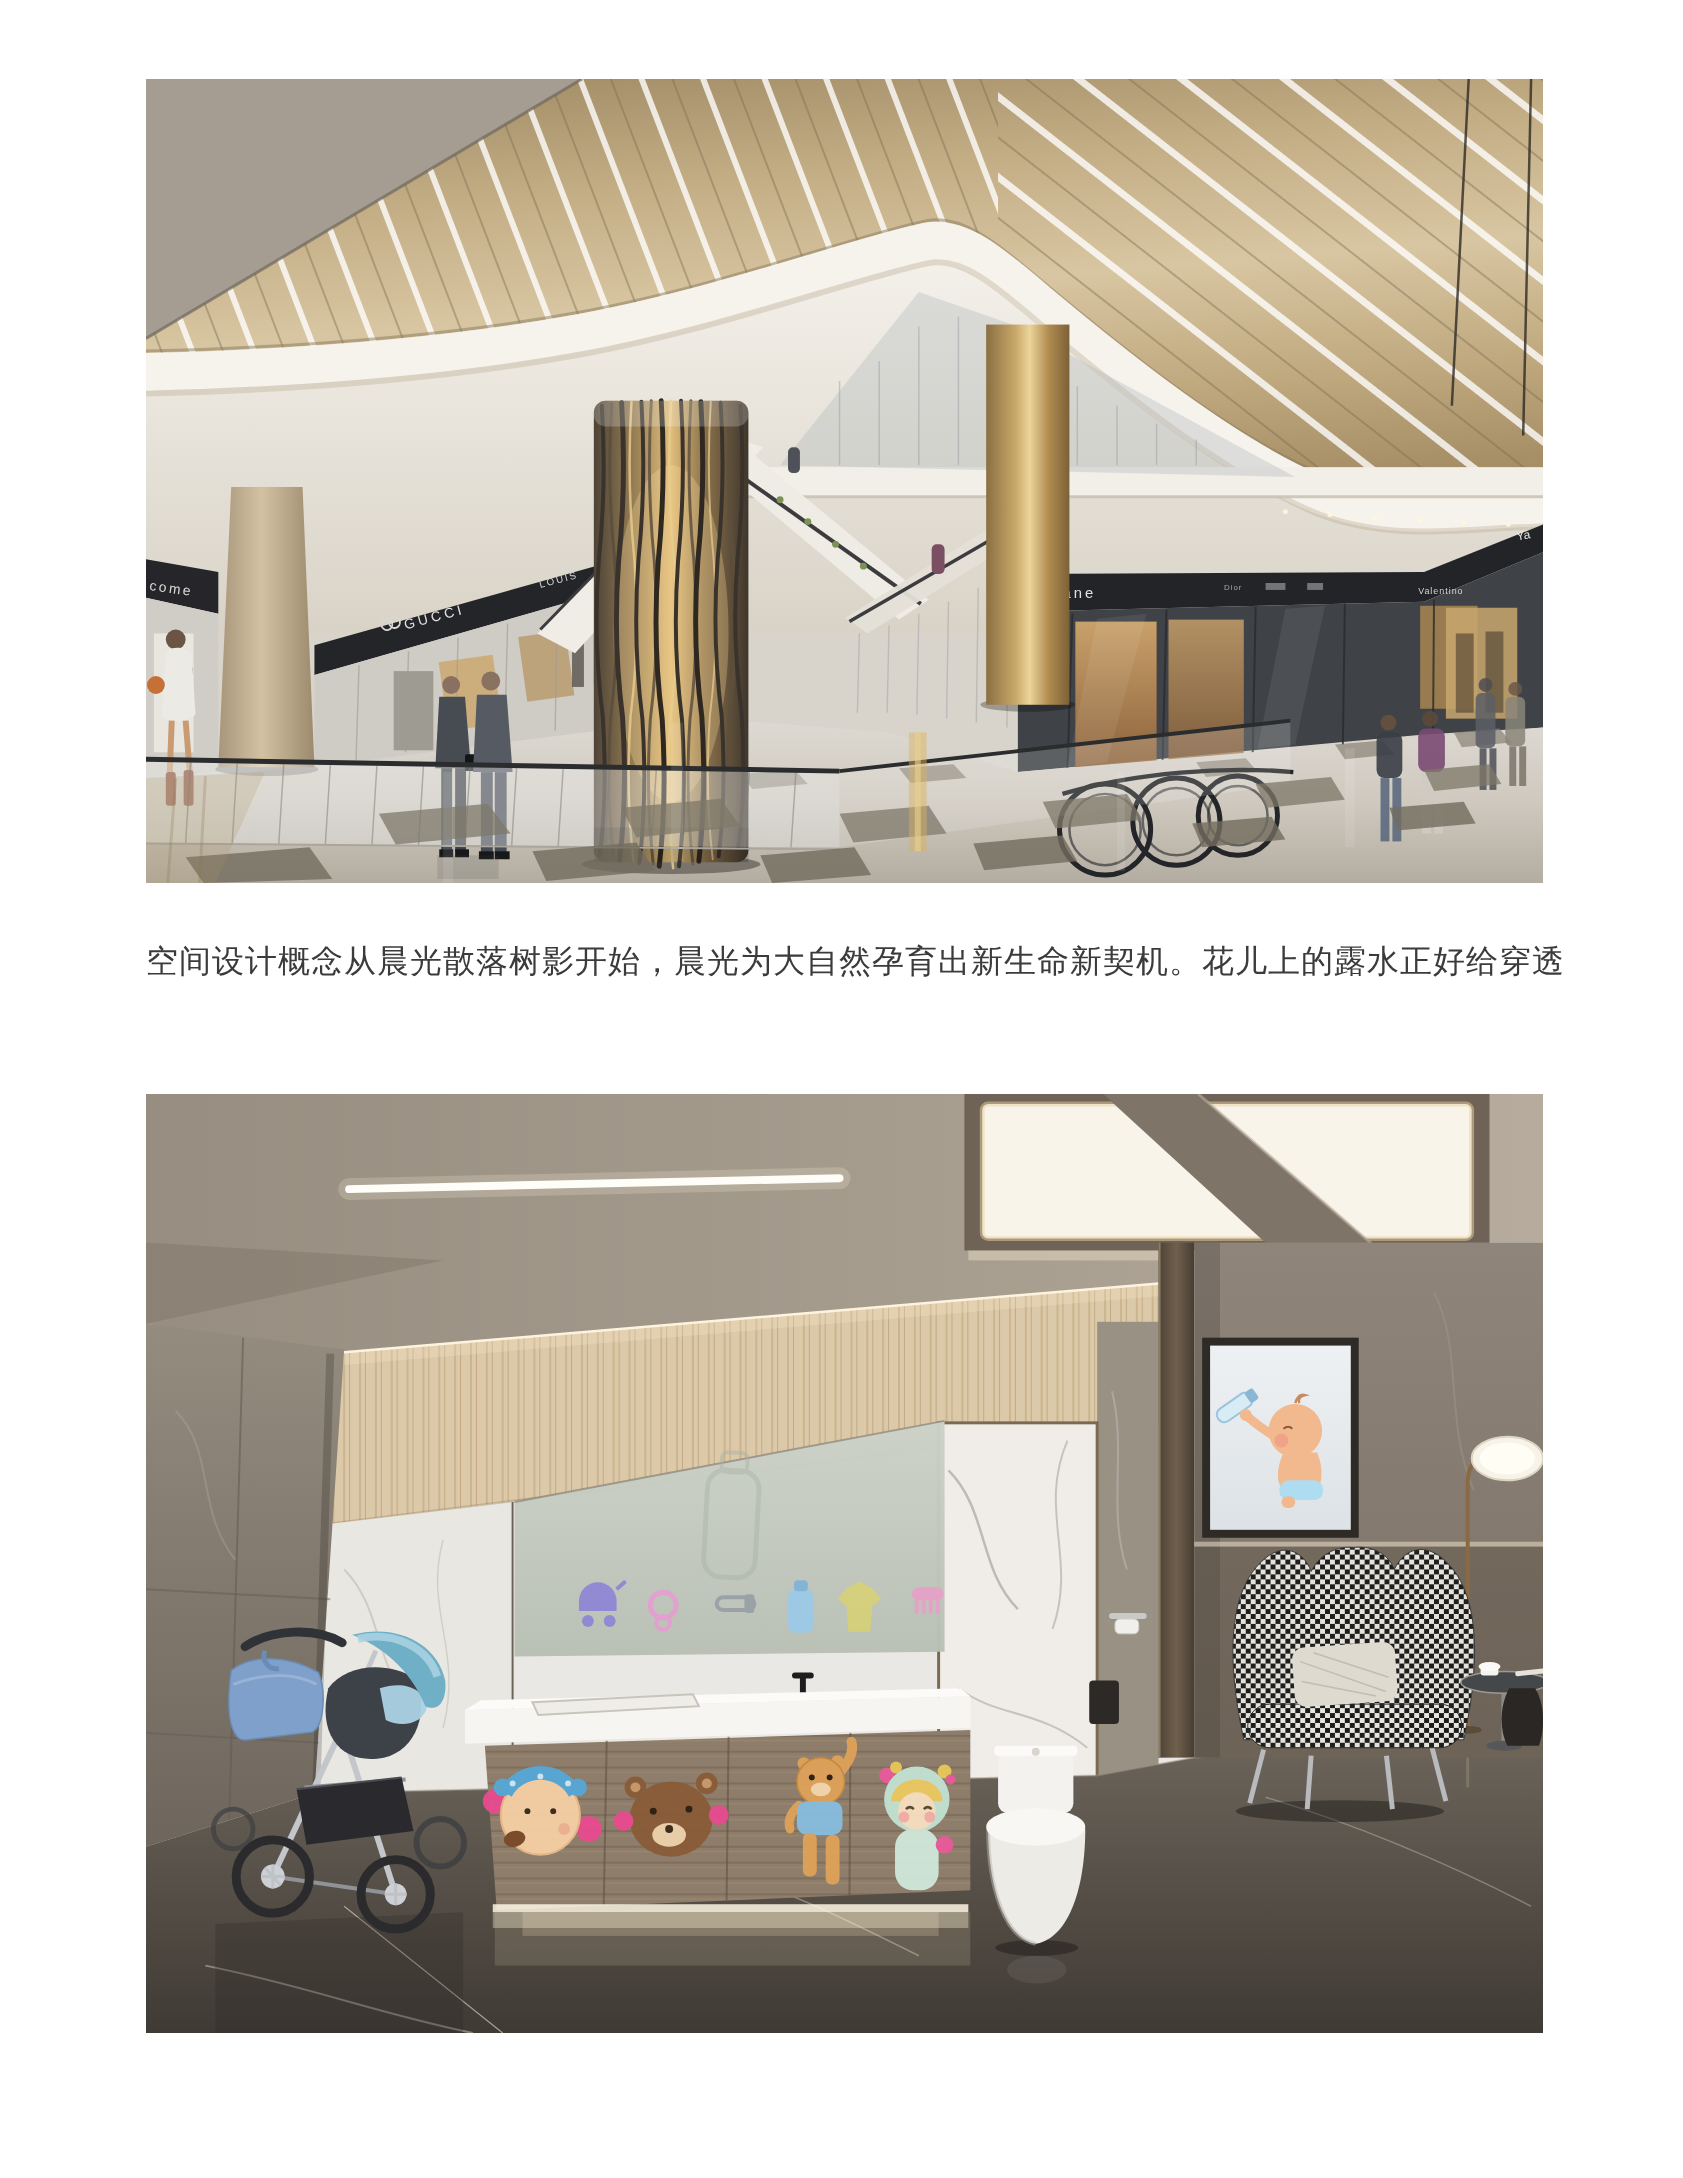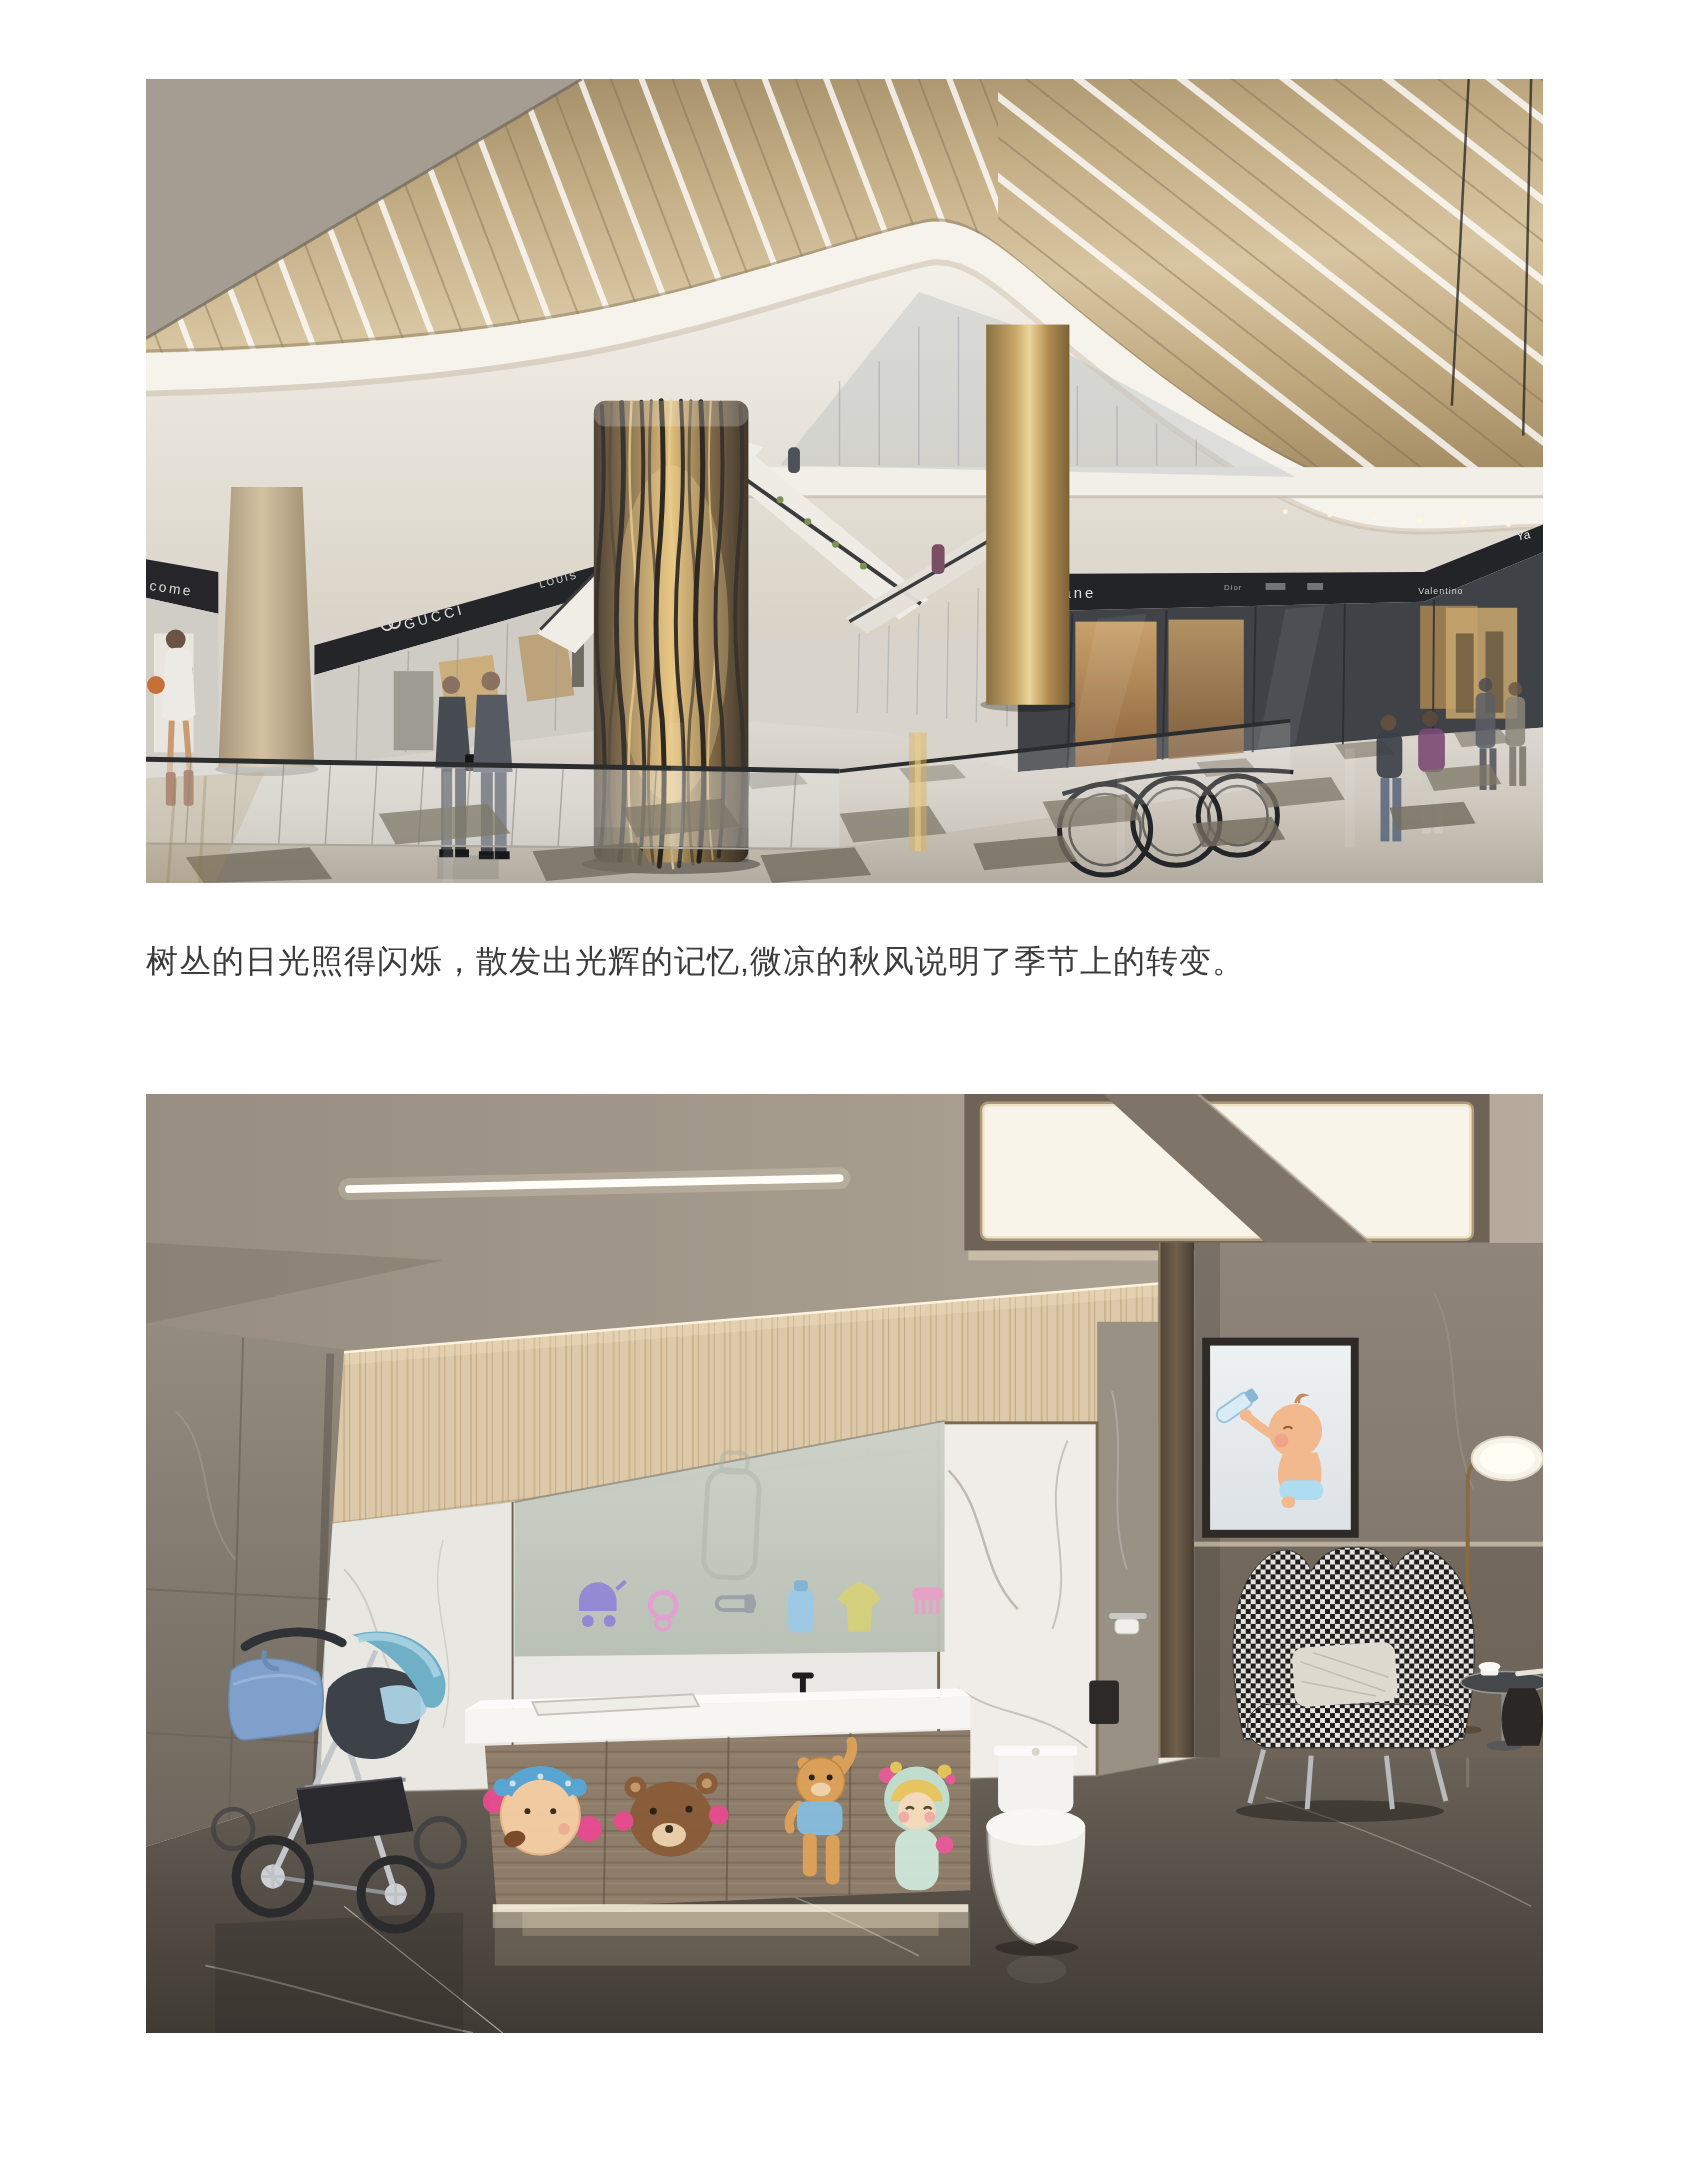--- a/index.html
+++ b/index.html
@@ -349,21 +349,21 @@
         <rect x="776" y="660" width="6" height="120" fill="#ecd08a" opacity="0.6"></rect>
         <rect x="300" y="700" width="10" height="112" fill="#ffffff" opacity="0.1"></rect>
         <rect x="530" y="650" width="12" height="140" fill="#ffffff" opacity="0.1"></rect>
         <rect x="980" y="700" width="8" height="100" fill="#ffffff" opacity="0.1"></rect>
         <rect x="1210" y="676" width="10" height="100" fill="#ffffff" opacity="0.1"></rect>
       </g>
     </svg>
   </figure>
 
   <p class="body-text">
-    <span class="line">树丛的日光照得闪烁，散发出光辉的记忆,微凉的秋风说明了季节上的转变。</span>
+    <span class="line">空间设计概念从晨光散落树影开始，晨光为大自然孕育出新生命新契机。花儿上的露水正好给穿透</span>
   </p>
 
   <figure class="render" id="baby-fig">
     <svg viewBox="0 0 1410 948" preserveAspectRatio="none">
       <defs>
         <linearGradient id="bCeil" x1="0" y1="0" x2="1" y2="0">
           <stop offset="0" stop-color="#978d80"></stop>
             <stop offset="0.6" stop-color="#a89e90"></stop>
             <stop offset="1" stop-color="#b6ab9c"></stop>
         </linearGradient>

